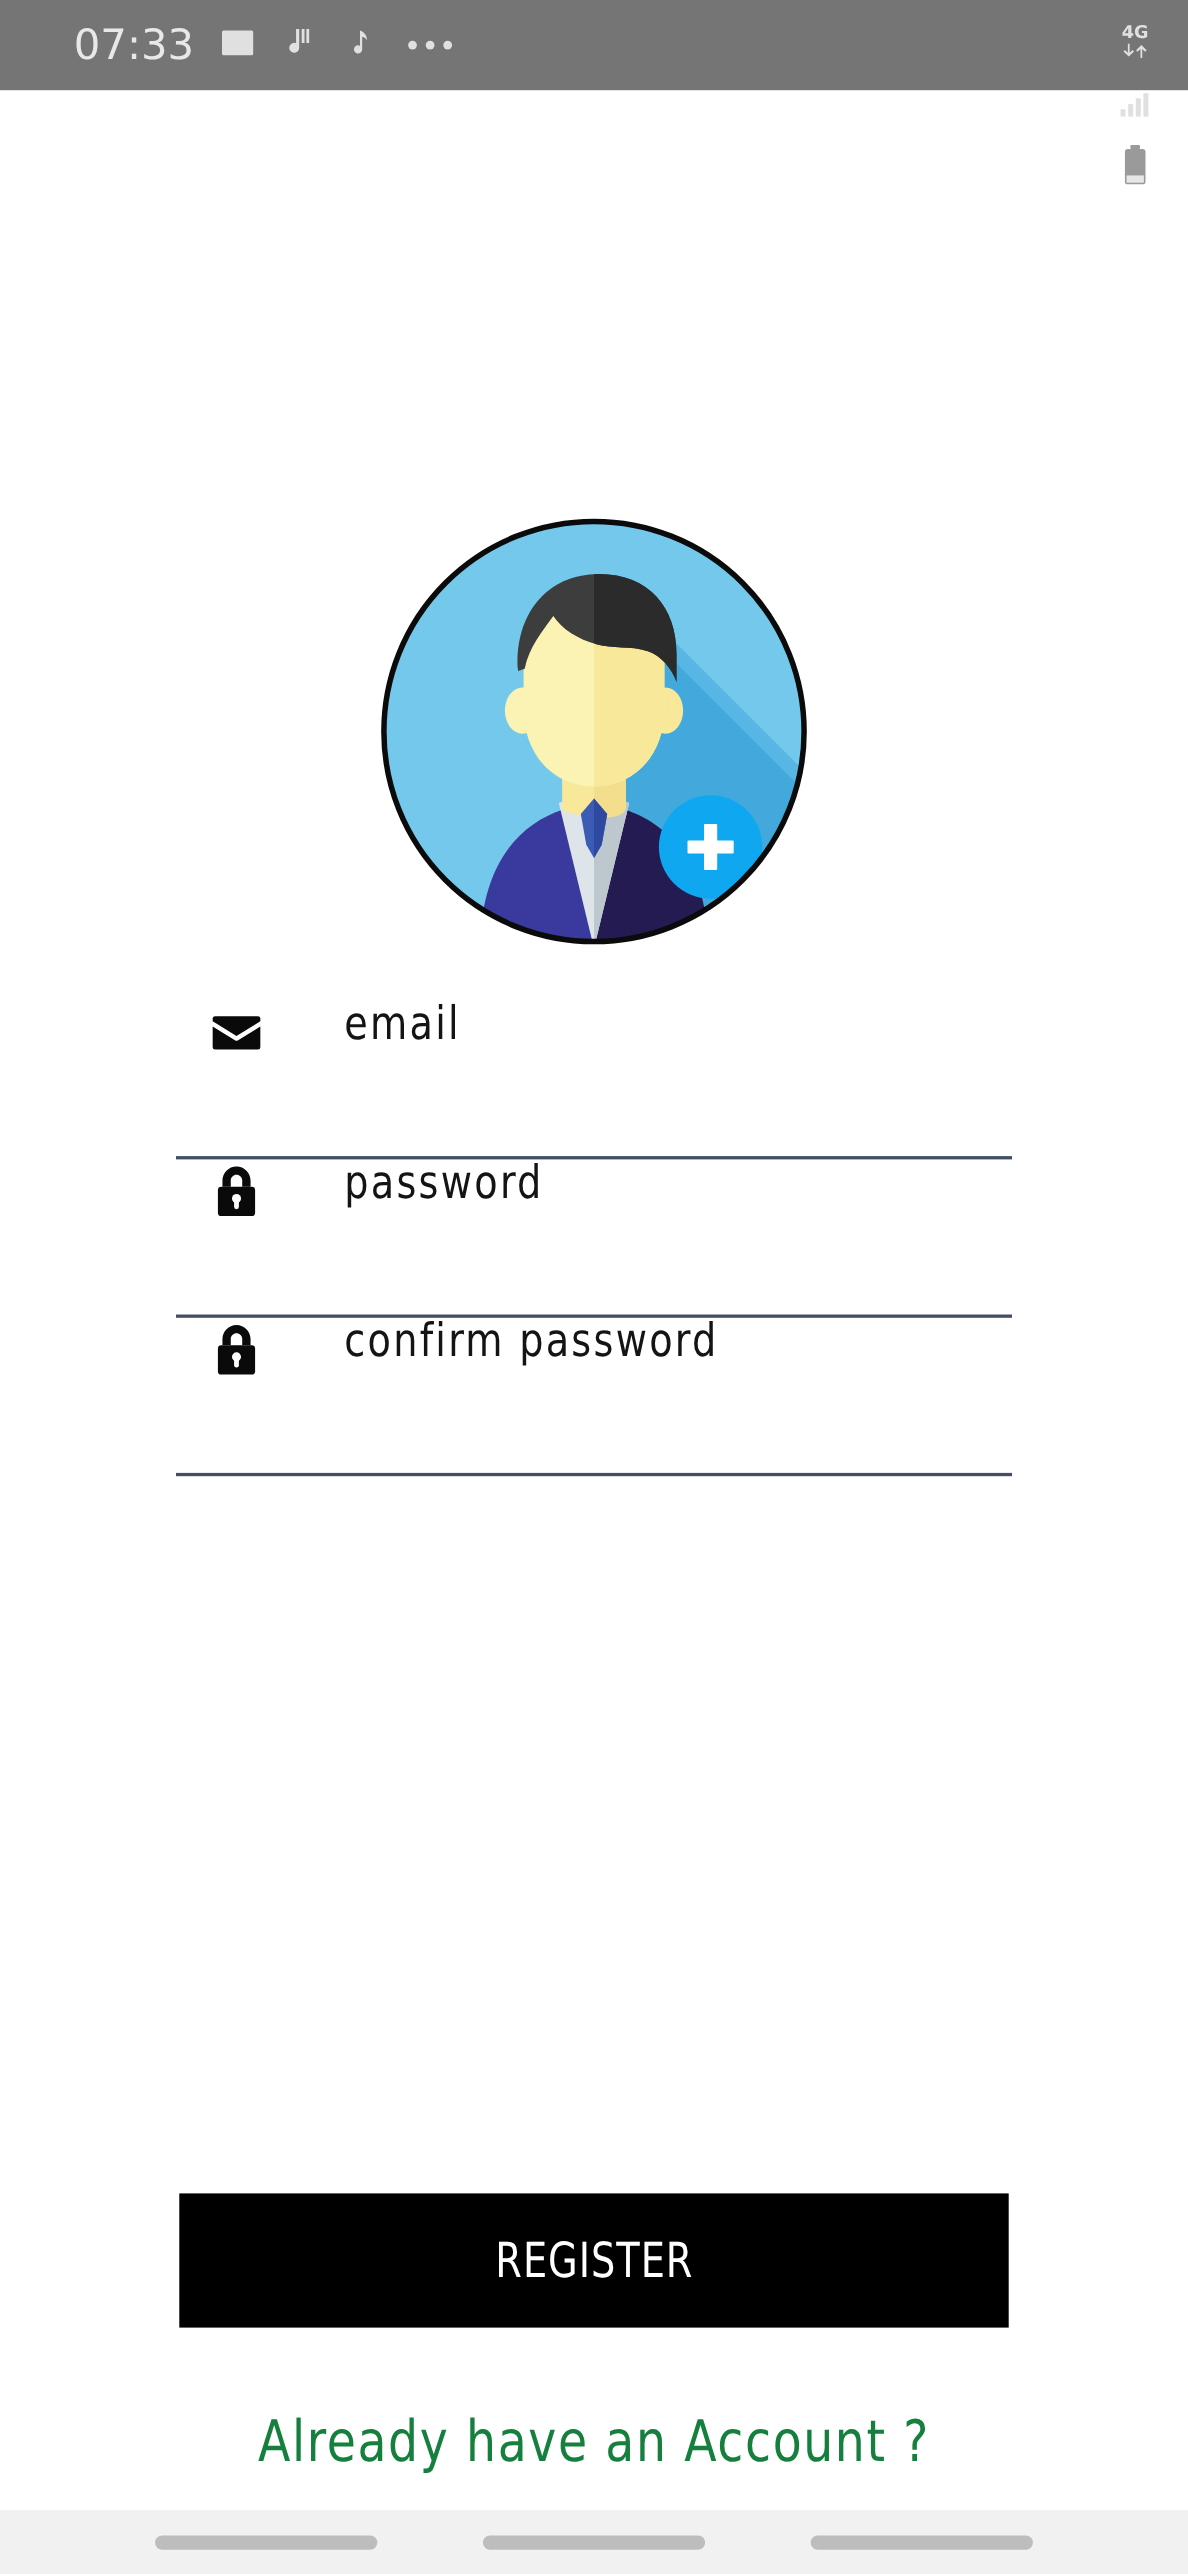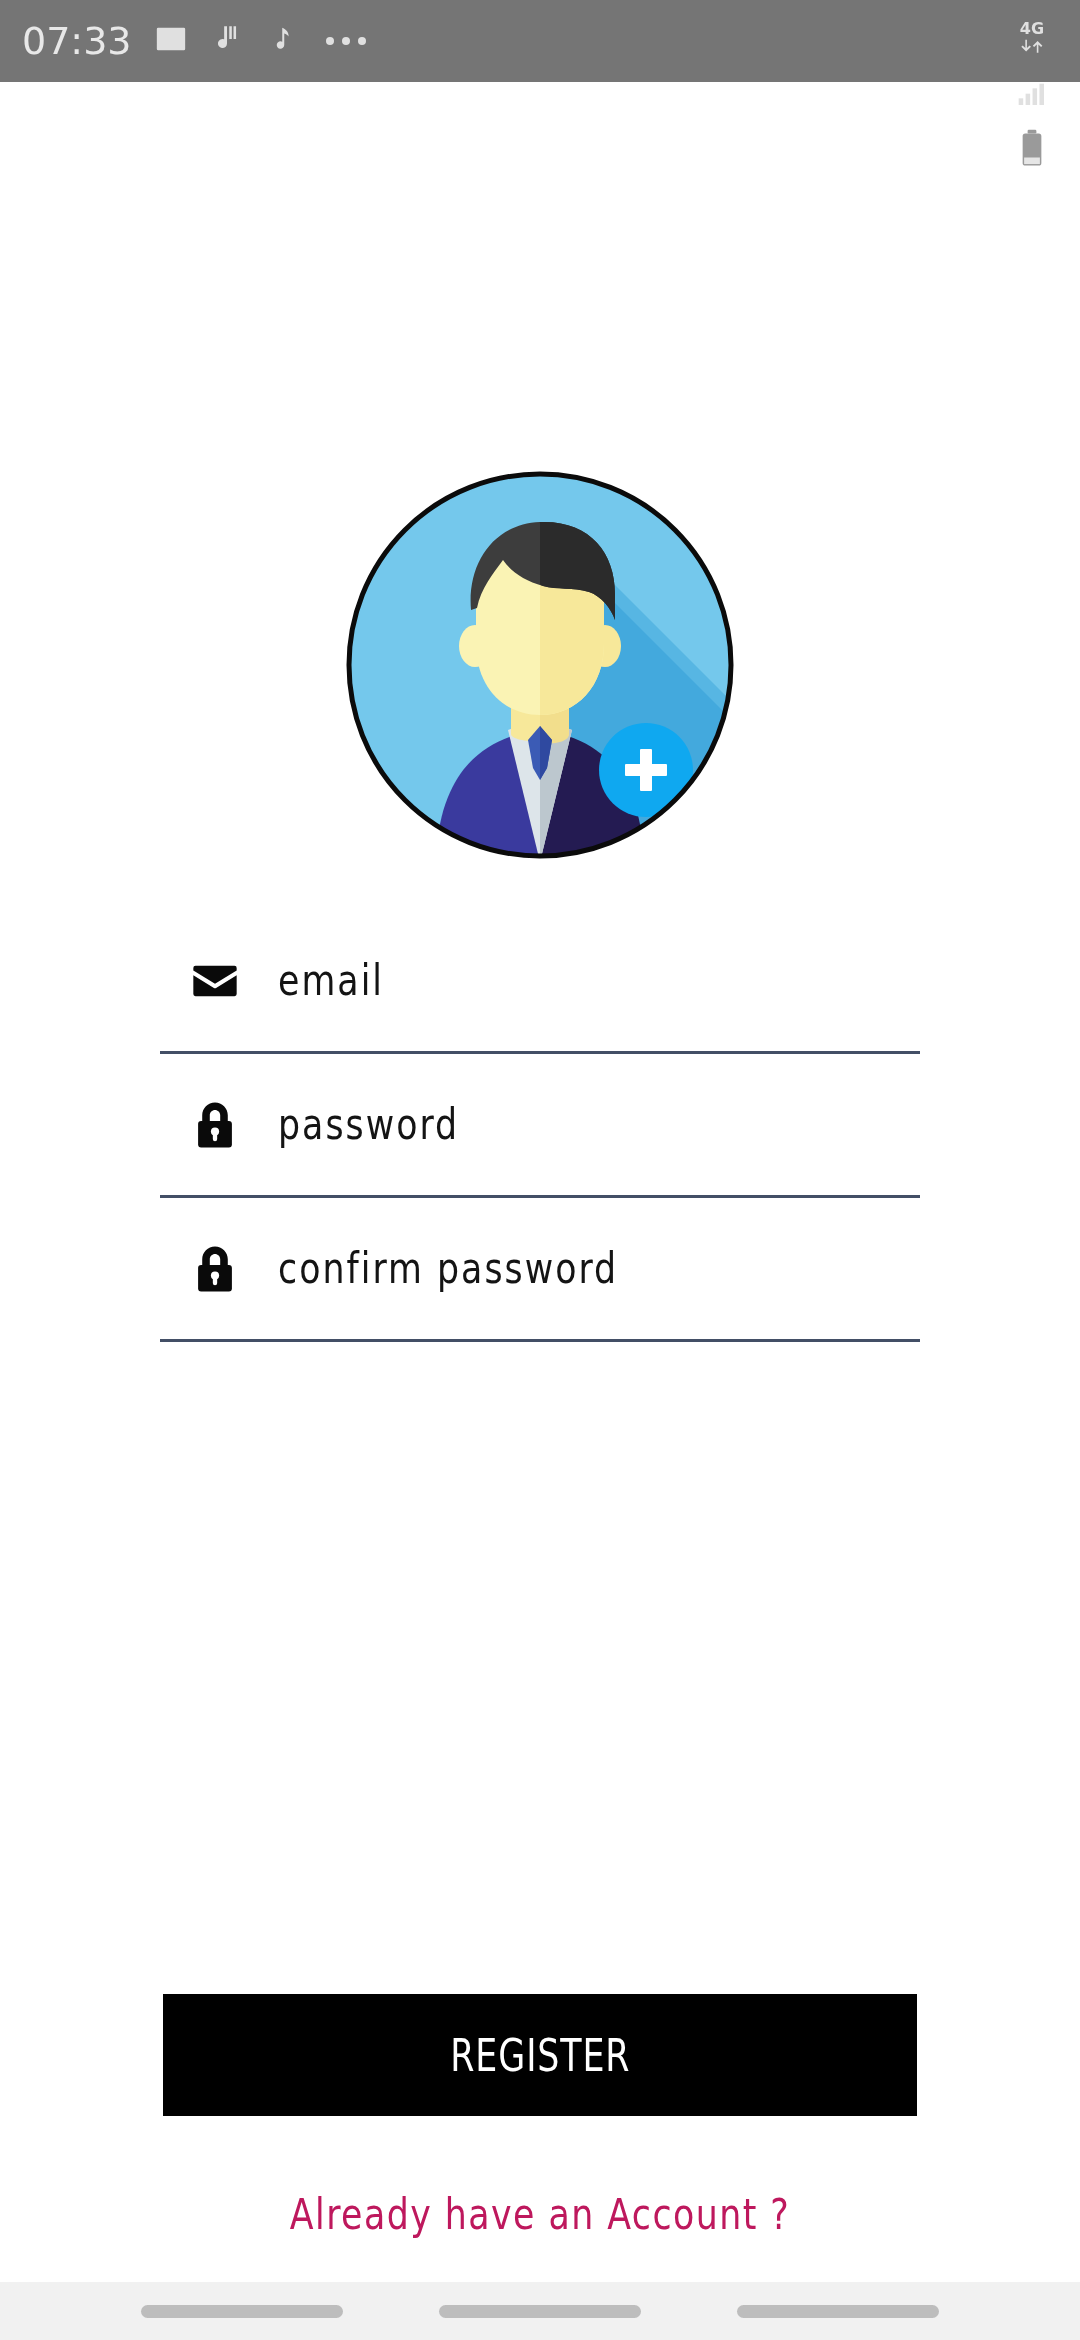--- a/index.html
+++ b/index.html
@@ -19,21 +19,21 @@
   
   .status-bar {
     position: absolute;
     top: 0; left: 0;
     width: 1080px;
     height: 82px;
     background: #757575;
     display: flex;
     align-items: center;
     justify-content: space-between;
-    padding: 0 28px 0 22px;
+    padding: 0 28px 0 67px;
     box-sizing: border-box;
   }
   .status-left {
     display: flex;
     align-items: center;
     gap: 22px;
   }
   .status-right {
     display: flex;
     align-items: center;
@@ -76,22 +76,22 @@
     position: absolute;
     left: 160px;
     top: 910px;
     width: 760px;
   }
   .field {
     height: 144px;
     box-sizing: border-box;
     border-bottom: 3px solid #434F66;
     display: flex;
-    align-items: center;
     padding-left: 26px;
+    gap: 35px;
   }
   .field-icon {
     width: 58px;
     height: 58px;
     flex: 0 0 58px;
     display: flex;
     align-items: center;
     justify-content: center;
     margin-right: 34px;
   }
@@ -134,22 +134,22 @@
   }
 
   
   .account-link {
     position: absolute;
     left: 0;
     top: 2190px;
     width: 1080px;
     text-align: center;
     font-family: "DejaVu Sans Condensed", "Liberation Sans Narrow", "Liberation Sans", sans-serif;
-    font-size: 42px;
-    color: #be185d;
+    font-size: 52px;
+    color: #15803d;
     letter-spacing: 1.6px;
     cursor: pointer;
   }
   .account-link span {
     display: inline-block;
     transform: scaleX(0.92);
   }
 
   
   .nav-bar {

